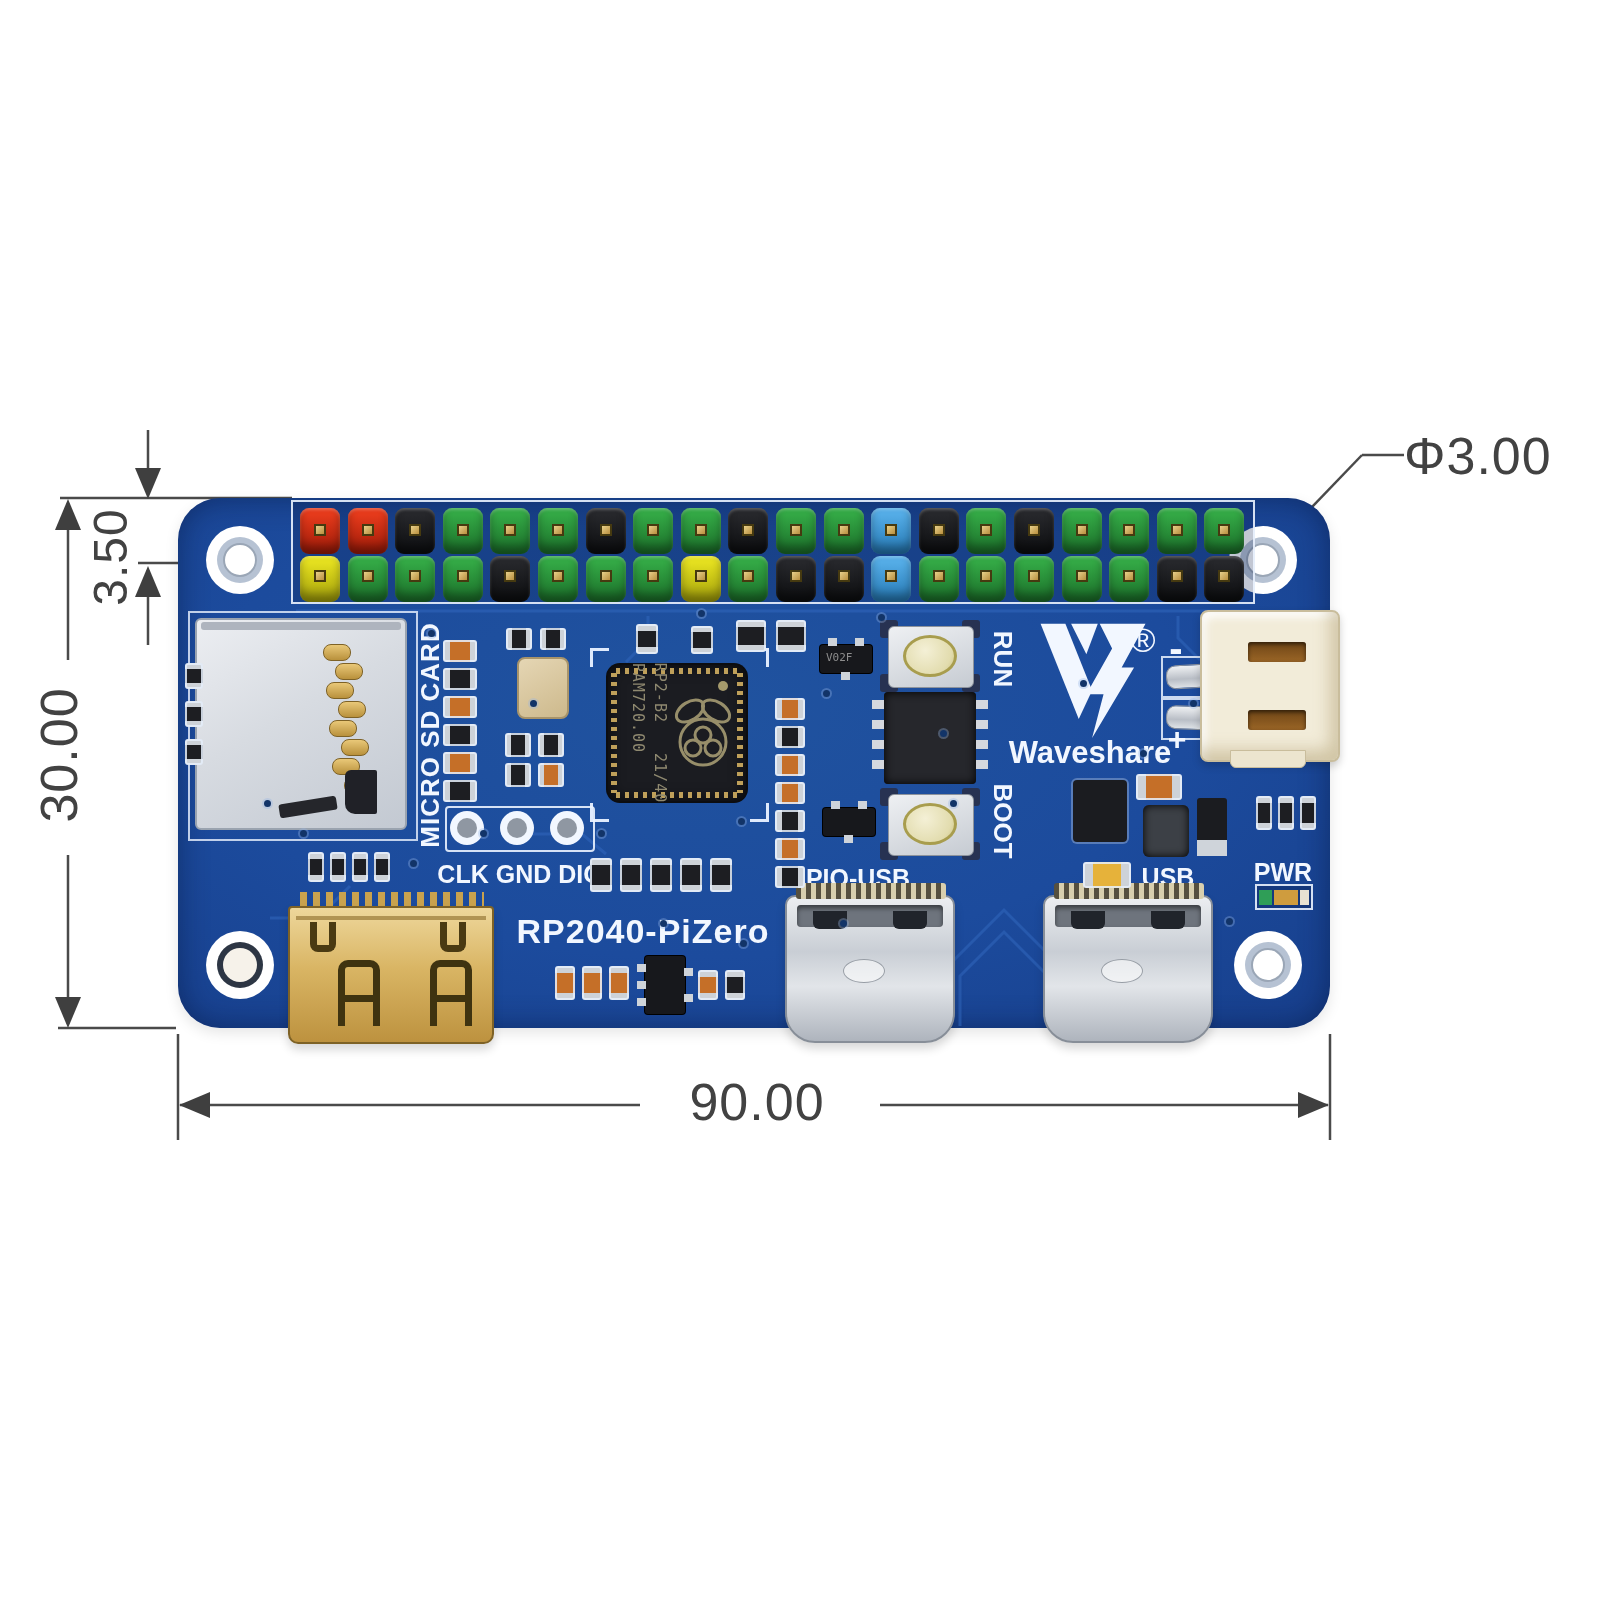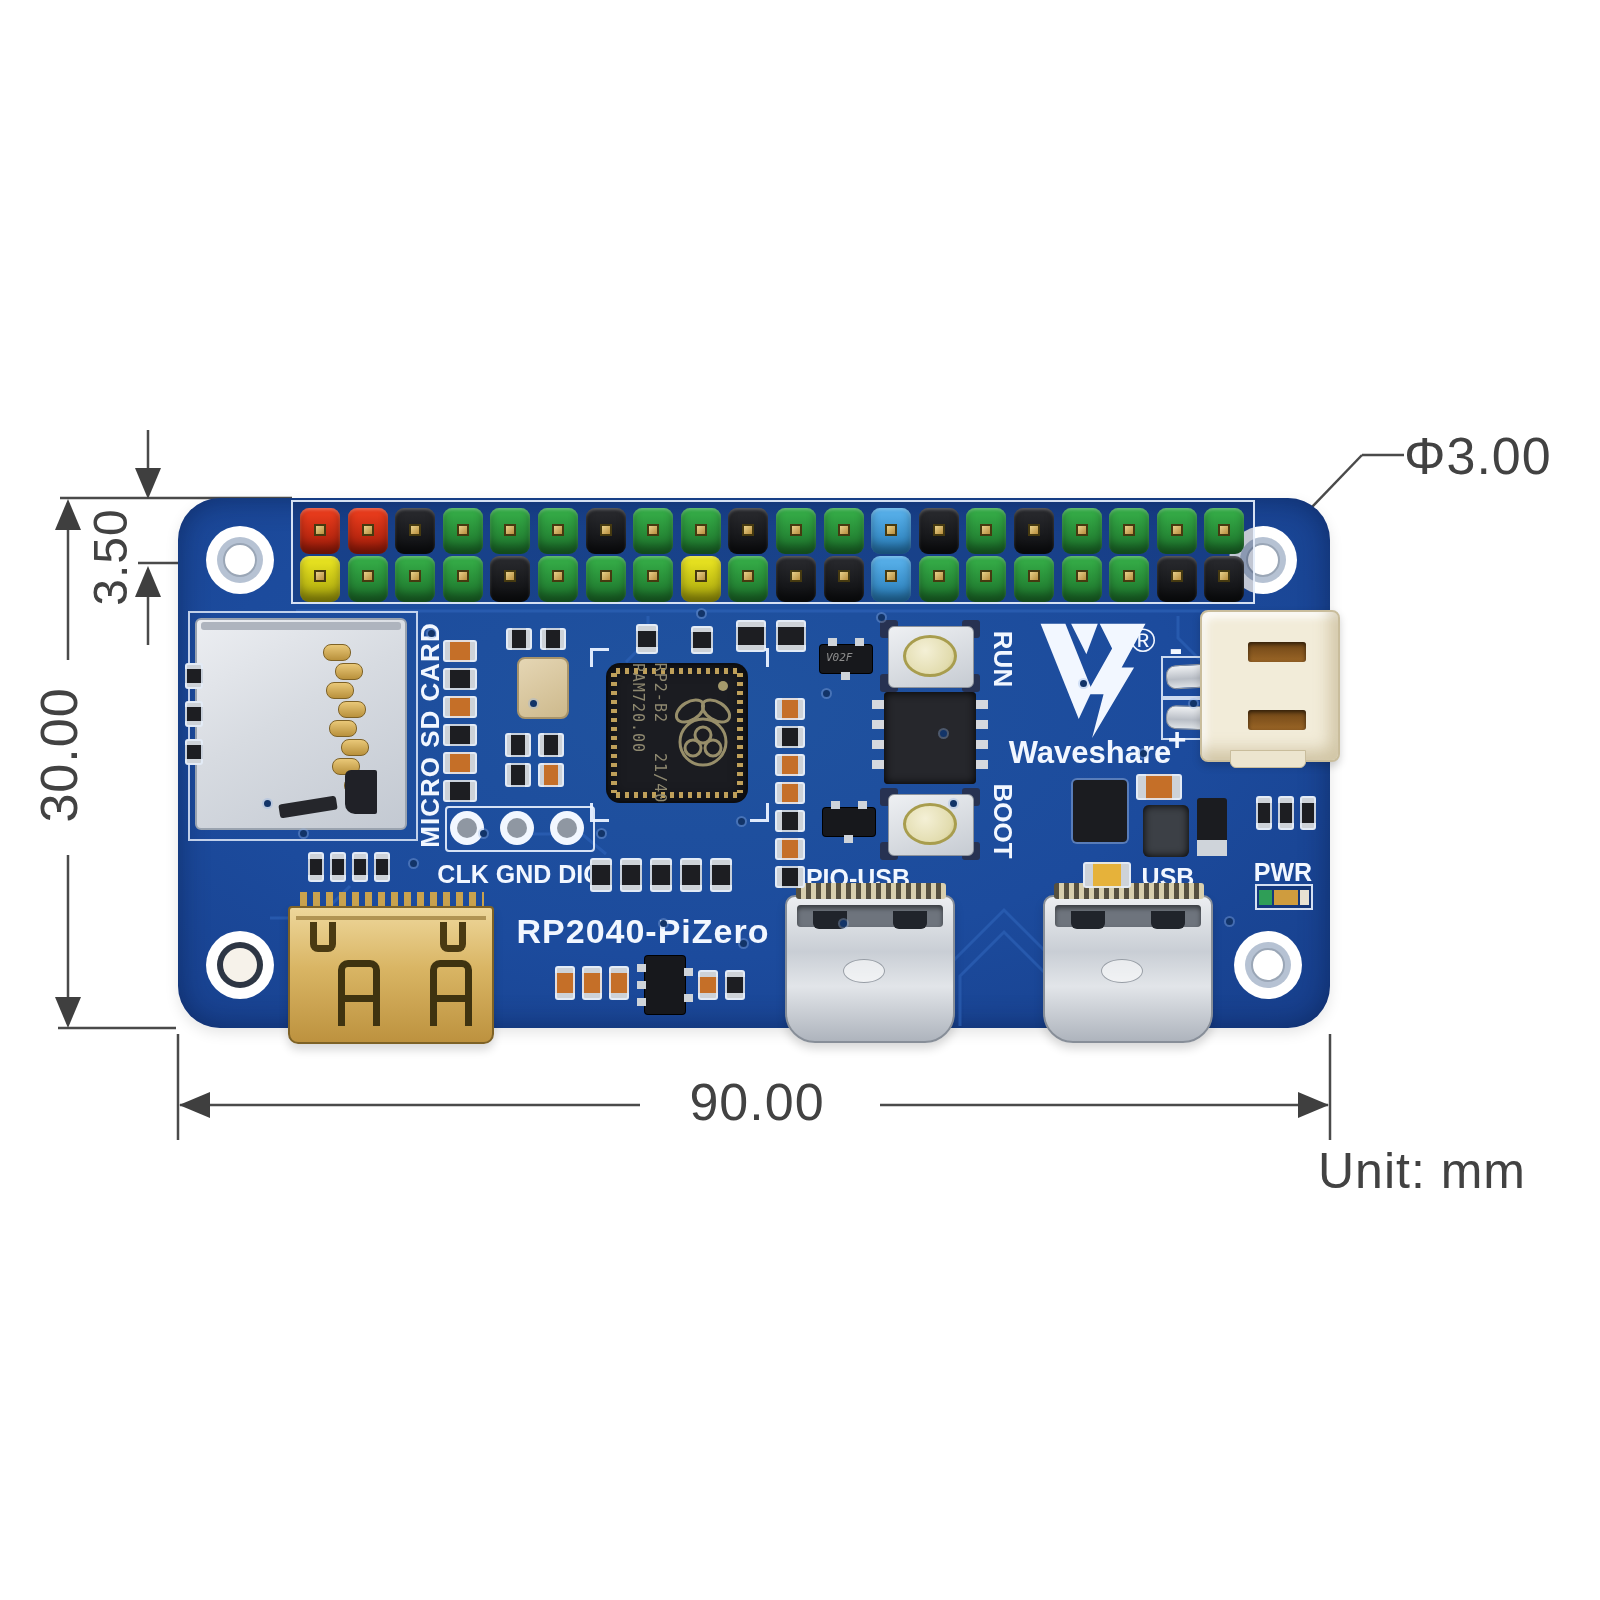--- a/index.html
+++ b/index.html
@@ -48,21 +48,21 @@
   .btncorner{position:absolute;width:18px;height:18px;background:#273252;border-radius:3px;}
   .btncap{position:absolute;left:21px;top:13px;width:54px;height:42px;border-radius:50%;
           background:radial-gradient(circle at 40% 35%, #f4f0d6, #e2dcae 70%, #c9bf7d 100%);
           border:3px solid #a89d4e;box-sizing:border-box;}
   
   #flash{position:absolute;left:706px;top:194px;width:92px;height:92px;background:#26272c;border-radius:4px;
          box-shadow:inset 0 0 10px #000;}
   .legs-v{position:absolute;top:8px;width:14px;height:76px;
           background:repeating-linear-gradient(180deg,#d4d8de 0 9px,transparent 9px 20px);}
   
-  .sot{position:absolute;background:#17181c;border-radius:3px;box-shadow:0 0 0 1px #000;font-style:italic;}
+  .sot{position:absolute;background:#17181c;border-radius:3px;box-shadow:0 0 0 1px #000;}
   .sotleg{position:absolute;width:9px;height:8px;background:#cfd4da;}
   
   #jst{position:absolute;left:1022px;top:112px;width:140px;height:152px;background:#f2ecd9;
        border:2px solid #c9bd9c;border-radius:8px;box-sizing:border-box;
        box-shadow:inset -8px -10px 16px rgba(150,126,70,.35), inset 4px 5px 8px #ffffff, 0 4px 8px rgba(0,0,0,.18);}
   .jstslot{position:absolute;left:46px;width:58px;height:20px;background:linear-gradient(180deg,#6e4516,#9a6526);
            border-radius:3px;box-shadow:inset 0 2px 4px rgba(0,0,0,.6);}
   .jstpin{position:absolute;height:22px;border-radius:10px;
           background:linear-gradient(180deg,#f0f2f4,#b9bec6 60%,#dfe3e7);border:1px solid #8d939c;}
   .jstpad{position:absolute;border:2px solid rgba(235,243,255,.85);}
@@ -139,21 +139,20 @@
     <g fill="#55565a" stroke="none">
       <polygon points="1239,586 1262,575 1250,562"></polygon>
       <polygon points="1288,533 1277,557 1264,545"></polygon>
     </g>
   </svg>
 
   <div class="dimtext rot-ccw" style="left:110px;top:557px;font-size:48px;">3.50</div>
   <div class="dimtext rot-ccw" style="left:59px;top:755px;">30.00</div>
   <div class="dimtext ctr" style="left:757px;top:1102px;">90.00</div>
   <div class="dimtext" style="left:1404px;top:426px;">Φ3.00</div>
-  <div class="dimtext" style="left:1318px;top:1142px;font-size:50px;">Unit: mm</div>
 
   <div id="board">
 
     <svg class="abs" width="1152" height="530" style="left:0;top:0;border-radius:42px">
       <g stroke="#2e63b8" stroke-width="3" fill="none" opacity="0.65">
         <line x1="118" y1="113" x2="1072" y2="113"></line>
         <path d="M782,528 L782,478 L826,434 L870,478 L870,528"></path>
         <path d="M766,528 L766,472 L826,412 L886,472 L886,528"></path>
         <path d="M470,118 L470,142 L448,164"></path>
         <path d="M1000,118 L1000,140 L1022,162"></path>

